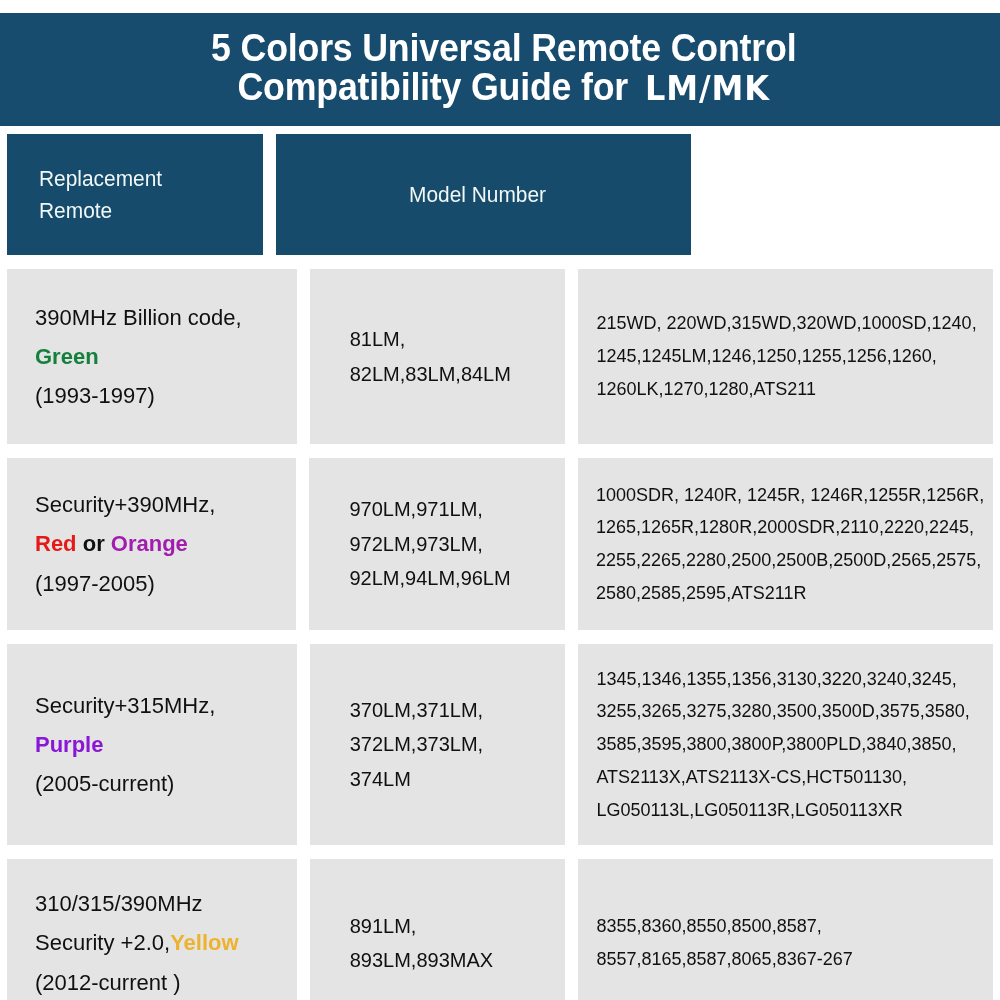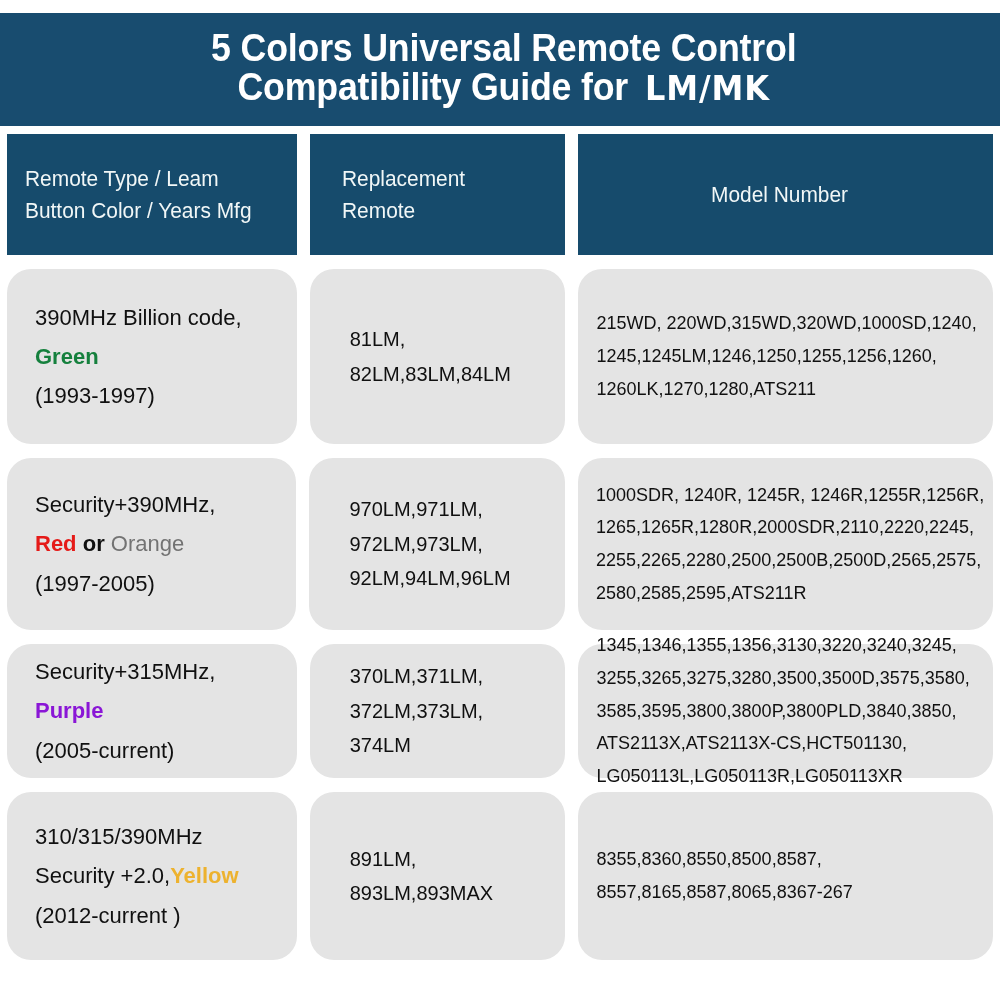--- a/index.html
+++ b/index.html
@@ -103,21 +103,20 @@
     white-space: pre-line;
   }
 
   
   .data-row .cell {
     background: #E4E4E4;
     color: #101010;
     display: flex;
     flex-direction: column;
     justify-content: center;
-    border-radius: 24px;
   }
   .data-row .col-1 { padding: 10px 10px 10px 28px; }
   .data-row .col-2 { padding: 10px 10px 10px 40px; }
   .data-row .col-3 { padding: 10px 10px 10px 18px; }
 
   .c1-line {
     font-size: 22px;
     line-height: 1.78;
     white-space: nowrap;
   }
@@ -128,50 +127,46 @@
     white-space: nowrap;
   }
   .c3-line {
     font-size: 18px;
     line-height: 1.82;
     white-space: nowrap;
   }
 
   .r1 .cell { height: 175px; }
   .r2 .cell { height: 172px; }
-  .r3 .cell { height: 134px; }
+  .r3 .cell { height: 201px; }
   .r4 .cell { height: 168px; }
 
   .swatch-green  { color: #15803d; font-weight: bold; }
   .swatch-red    { color: #E51A18; font-weight: bold; }
-  .swatch-orange { color: #737373; font-weight: normal; }
+  .swatch-orange { color: #a21caf; font-weight: bold; }
   .swatch-purple { color: #8A16D6; font-weight: bold; }
   .swatch-yellow { color: #EDB22E; font-weight: bold; }
   .conj { color: #101010; font-weight: bold; }
 </style>
 </head>
 <body>
 
 <div id="page">
 
   <div class="banner">
     <div class="banner-line banner-line-1">5 Colors Universal Remote Control</div>
     <div class="banner-line banner-line-2">
       <span>Compatibility Guide for</span>
       <span class="banner-sub">LM/MK</span>
     </div>
   </div>
 
   <div class="table">
 
     <div class="row header-row">
-      <div class="cell col-1">
-        <span class="hdr-text">Remote Type / Leam
-Button Color / Years Mfg</span>
-      </div>
       <div class="cell col-2">
         <span class="hdr-text">Replacement
 Remote</span>
       </div>
       <div class="cell col-3">
         <span class="hdr-text">Model Number</span>
       </div>
     </div>
 
     <div class="row data-row r1">

